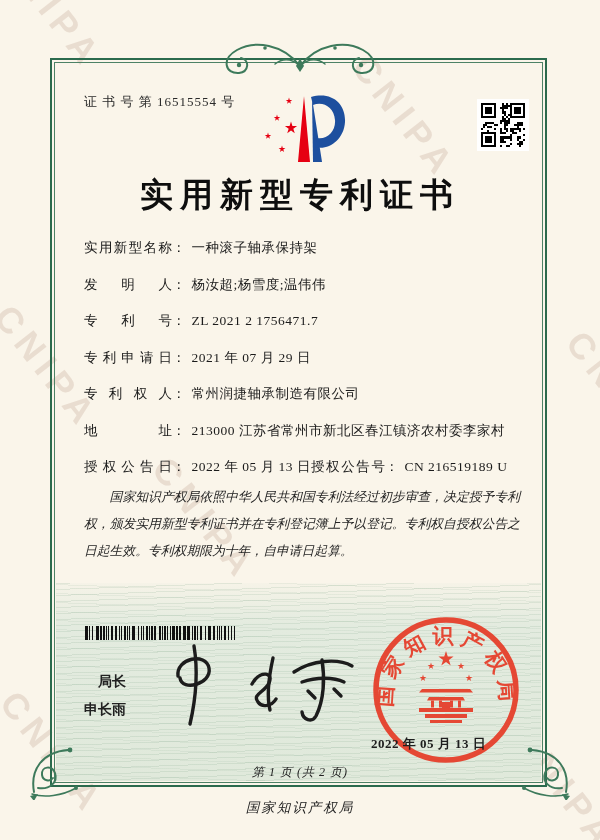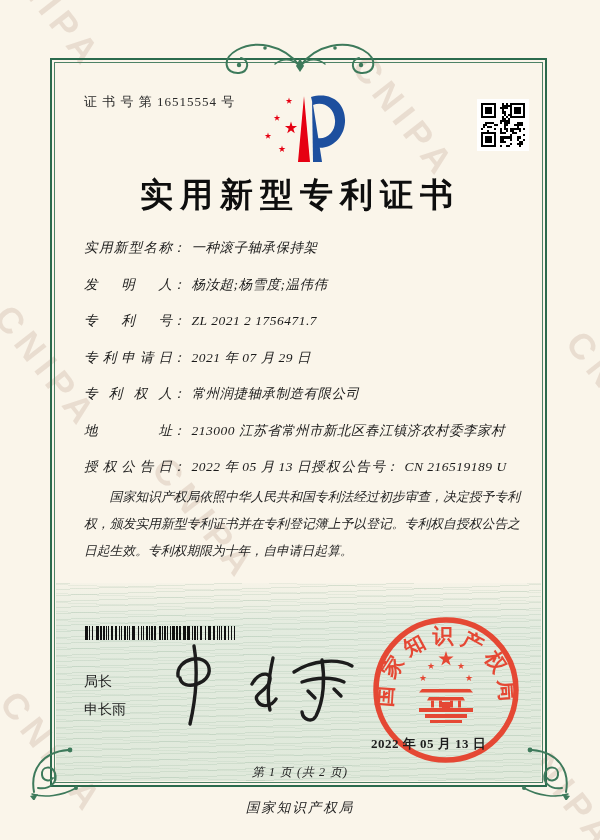--- a/index.html
+++ b/index.html
@@ -37,42 +37,42 @@
   .title{
     position:absolute;left:0;top:173px;width:100%;text-align:center;
     font-size:33px;font-weight:bold;letter-spacing:7px;color:#0e0e0e;z-index:2;
   }
   
   .fields{
     position:absolute;left:84px;top:237px;width:440px;z-index:2;
     display:flex;flex-direction:column;gap:14.5px;
     font-size:13.5px;line-height:22px;color:#1b1b1b;font-weight:500;
   }
-  .frow{white-space:nowrap;display:flex;align-items:center;font-style:italic;}
+  .frow{white-space:nowrap;display:flex;align-items:center;}
   .flabel{
     display:inline-block;width:88px;text-align:justify;text-align-last:justify;
     flex:0 0 88px;
   }
   .fcolon{margin:0 6px 0 0;}
   .fvalue{letter-spacing:.5px;}
   .fpair2{display:flex;align-items:baseline;}
   .fpair2 .flabel{width:74px;flex:0 0 74px;}
   
   .bodytext{
     position:absolute;left:84px;top:484px;width:436px;z-index:2;
     font-size:12.8px;line-height:27px;color:#242424;
     font-style:italic;text-align:justify;
   }
   .bodytext p{margin:0;text-indent:2em;}
   
   .barcode{position:absolute;left:85px;top:626px;z-index:3;}
   .signer{
     position:absolute;left:84px;top:667px;z-index:3;
     font-family:"Liberation Sans","DejaVu Sans",sans-serif;
-    font-size:14px;font-weight:normal;color:#222;line-height:28px;
+    font-size:14px;font-weight:bold;color:#222;line-height:28px;text-align:right;
   }
   .signature{position:absolute;left:148px;top:636px;z-index:3;}
   .seal{position:absolute;left:367px;top:611px;z-index:3;}
   .seal-date{
     position:absolute;left:371px;top:735px;width:152px;z-index:4;
     font-size:13px;font-weight:bold;letter-spacing:.5px;color:#1e1e1e;white-space:nowrap;
   }
   .page-num{
     position:absolute;left:0;top:764px;width:100%;text-align:center;z-index:3;
     font-size:12px;color:#222;letter-spacing:1px;font-style:italic;

